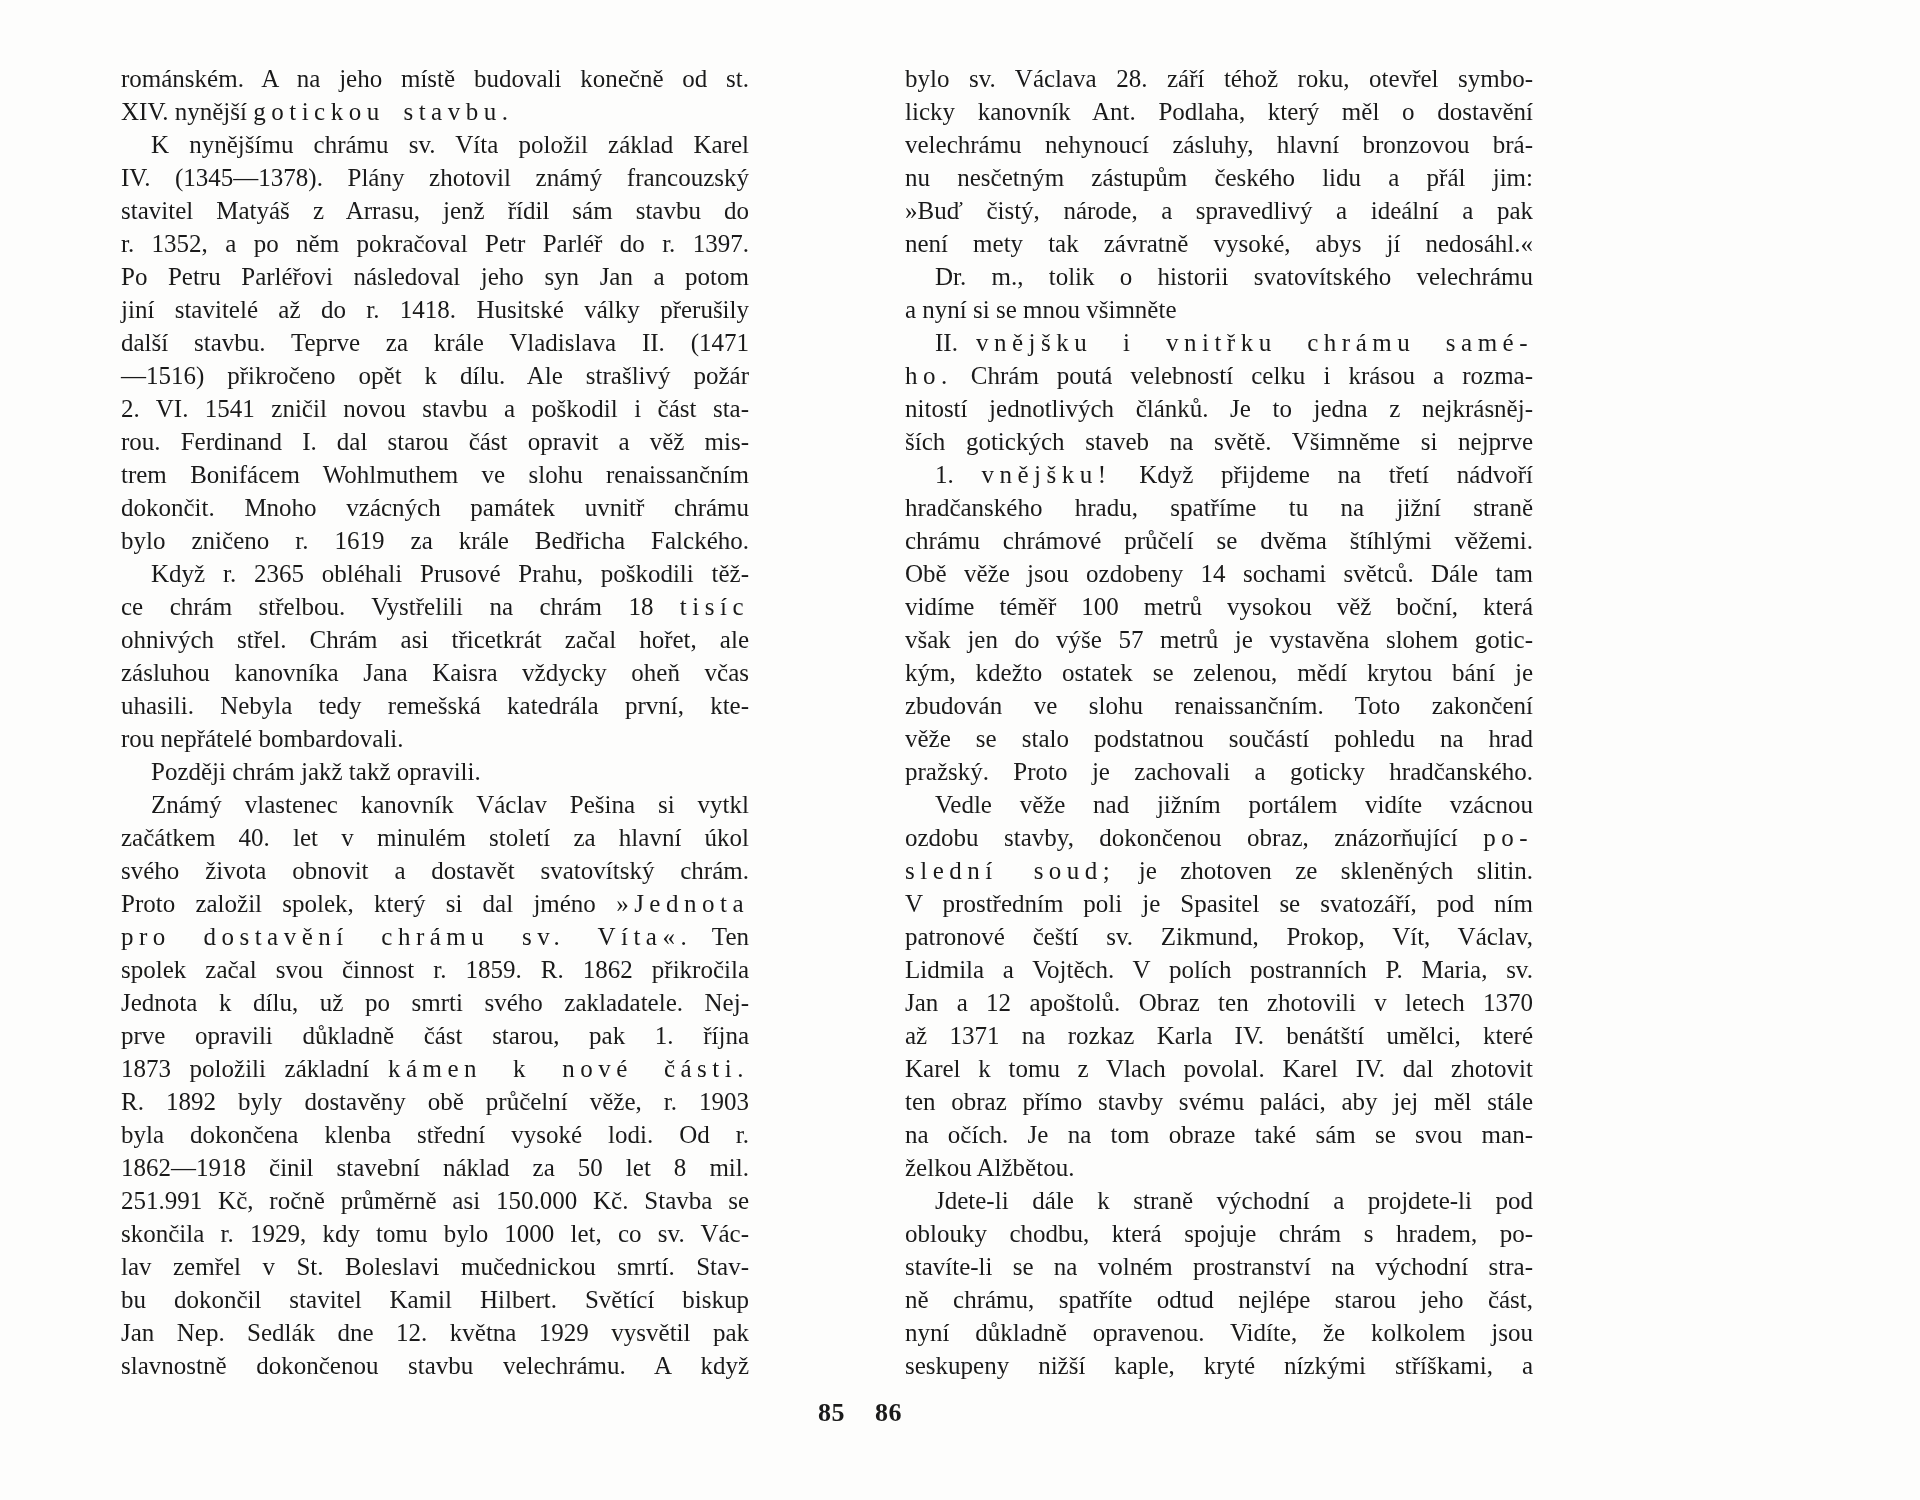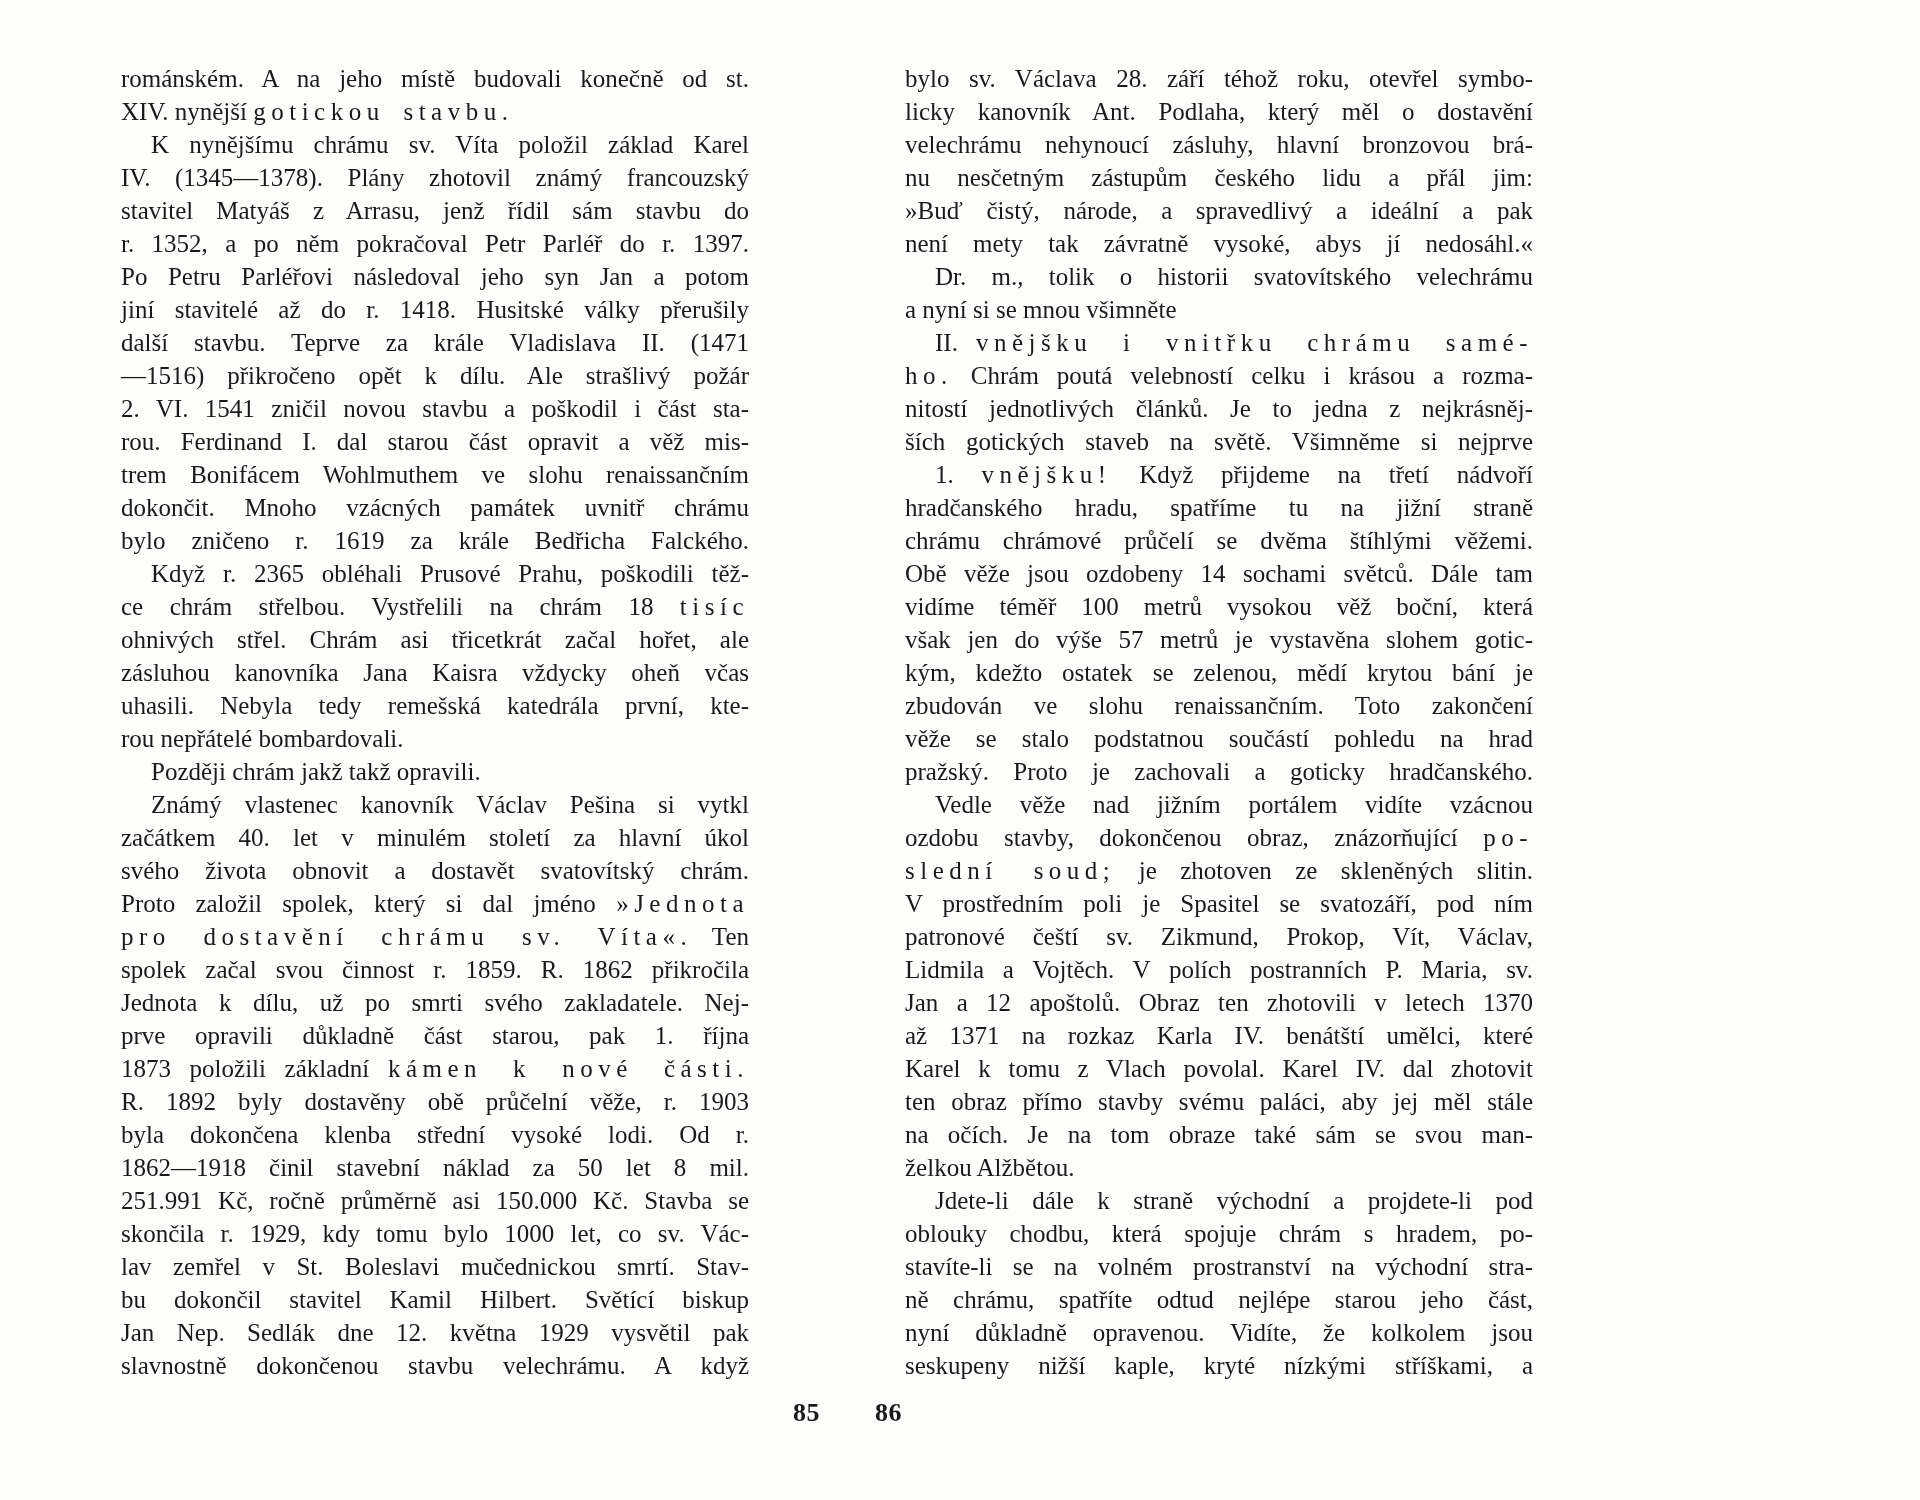--- a/index.html
+++ b/index.html
@@ -44,21 +44,21 @@
   .pageno {
     position: absolute;
     top: 1398px;
     font-size: 26px;
     font-weight: 600;
     letter-spacing: 0.02em;
   }
   .pageno-left {
     left: 793px;
     width: 77px;
-    text-align: left;
+    text-align: center;
   }
   .pageno-right {
     left: 875px;
     text-align: left;
   }
 </style>
 </head>
 <body>
 
 <div class="spread">

